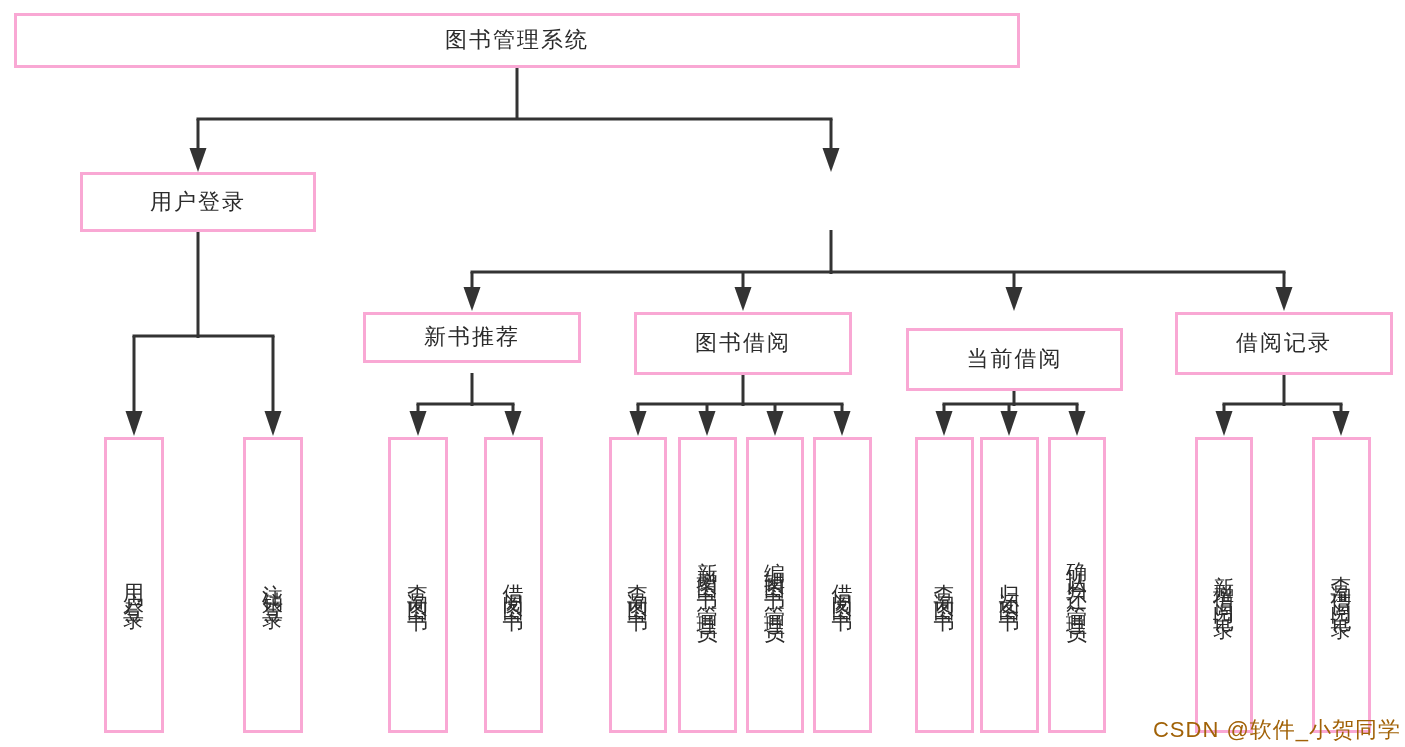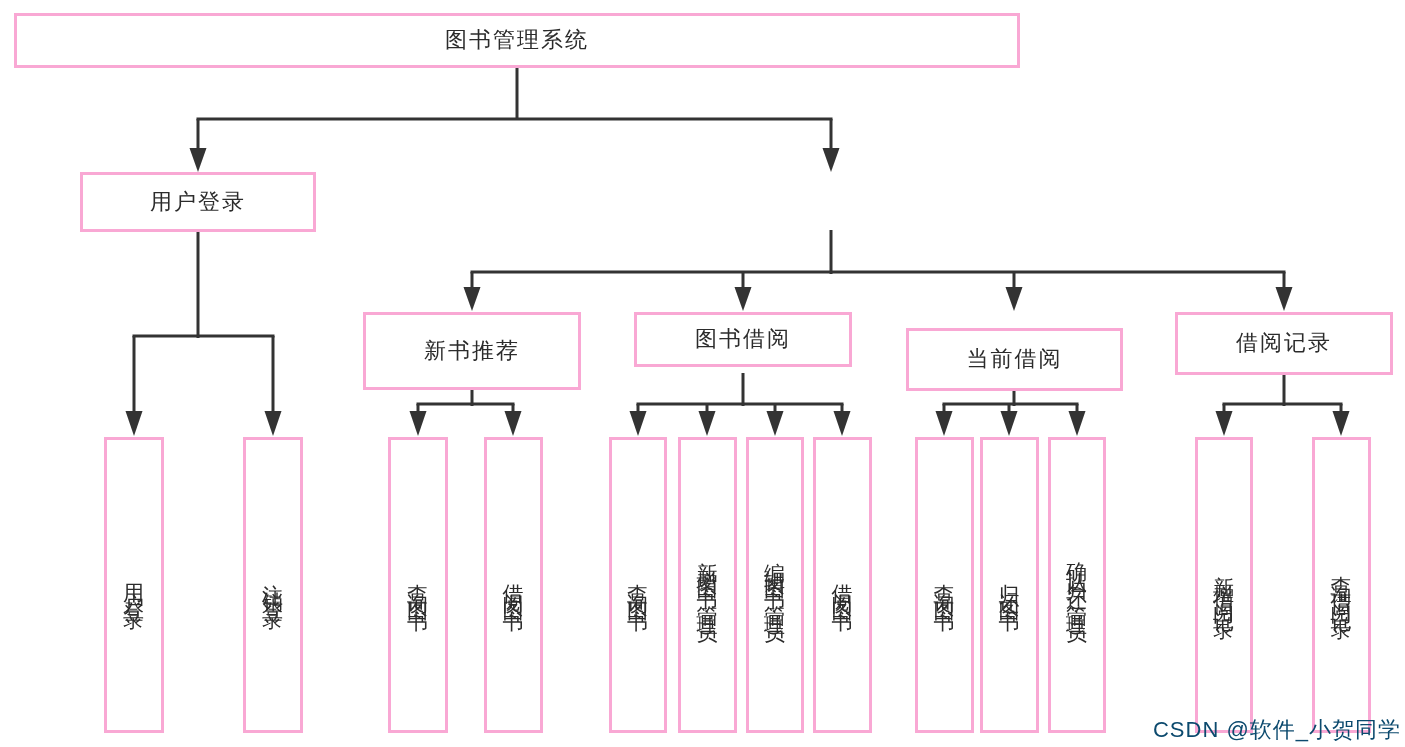--- a/index.html
+++ b/index.html
@@ -26,21 +26,21 @@
   .leaf{font-size:21px;letter-spacing:0;}
   .leaf .vtext{
     writing-mode:vertical-rl;
     text-orientation:mixed;
     letter-spacing:0.42em;
     line-height:1;
   }
   .watermark{
     position:absolute;
     top:715px;right:4px;
-    color:#0c4a6e;
+    color:#a16207;
     font-size:22px;
     letter-spacing:1px;
     z-index:10;
     white-space:nowrap;
   }
 </style>
 </head>
 <body>
 
 <div id="stage">
@@ -114,22 +114,22 @@
 
       <polygon points="1215.5,411 1232.5,411 1224,436"></polygon>
       <polygon points="1332.5,411 1349.5,411 1341,436"></polygon>
     </g>
   </svg>
 
   <div class="box" style="left:14px;top:13px;width:1006px;height:55px;">图书管理系统</div>
 
   <div class="box" style="left:80px;top:172px;width:236px;height:60px;">用户登录</div>
 
-  <div class="box" style="left:363px;top:312px;width:218px;height:78px;">新书推荐</div>
-  <div class="box" style="left:634px;top:312px;width:218px;height:55px;">图书借阅</div>
+  <div class="box" style="left:363px;top:312px;width:218px;height:51px;">新书推荐</div>
+  <div class="box" style="left:634px;top:312px;width:218px;height:63px;">图书借阅</div>
   <div class="box" style="left:906px;top:312px;width:217px;height:63px;margin-top:16px;">当前借阅</div>
   <div class="box" style="left:1175px;top:312px;width:218px;height:63px;">借阅记录</div>
 
   <div class="box leaf" style="left:104px;top:437px;width:60px;height:296px;">
     <span class="vtext">用户登录</span>
   </div>
   <div class="box leaf" style="left:243px;top:437px;width:60px;height:296px;">
     <span class="vtext">注销登录</span>
   </div>
 

